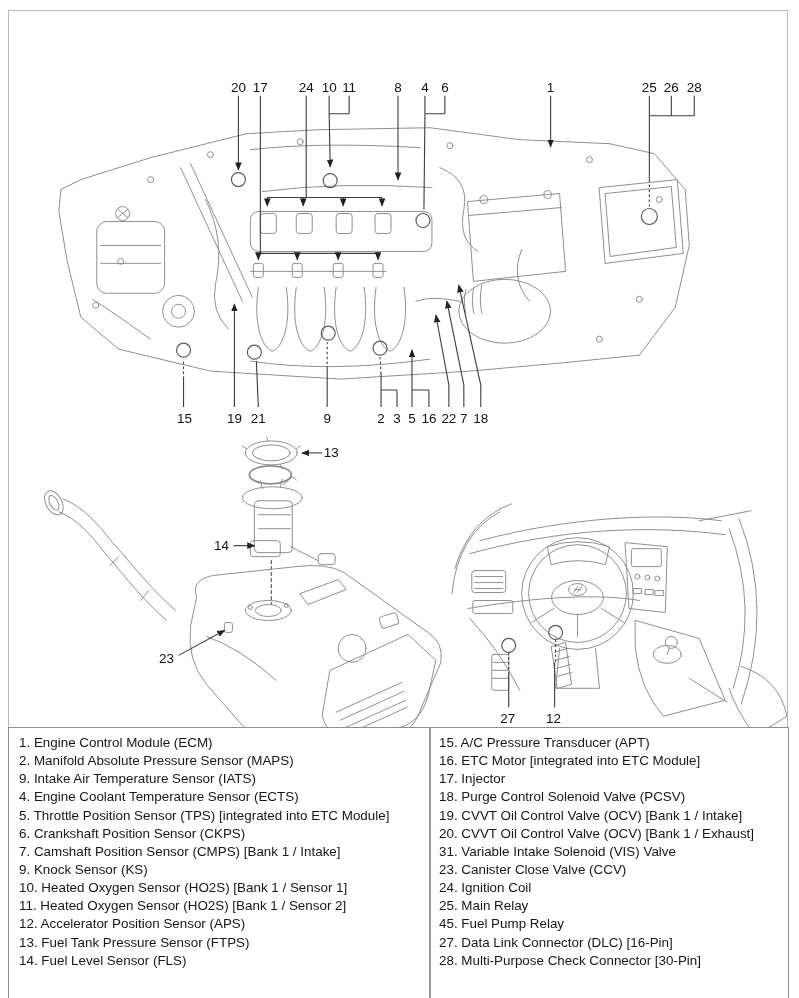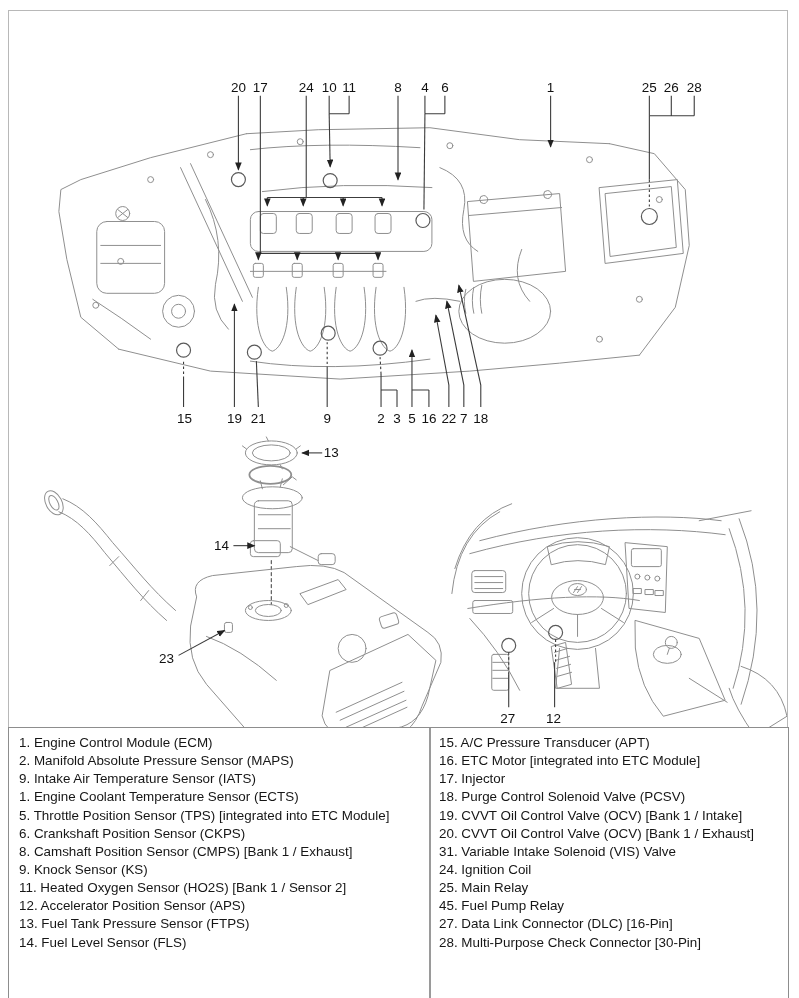--- a/index.html
+++ b/index.html
@@ -289,37 +289,39 @@
         <text x="554" y="675">12</text>
       </g>
   </svg>
 </div>
 
 <div class="panel-legend">
   <div class="legend-col left">
       <div class="legend-row">1. Engine Control Module (ECM)</div>
       <div class="legend-row">2. Manifold Absolute Pressure Sensor (MAPS)</div>
       <div class="legend-row">9. Intake Air Temperature Sensor (IATS)</div>
-      <div class="legend-row">1. Engine Coolant Temperature Sensor (ECTS)</div>
+      <div class="legend-row">4. Engine Coolant Temperature Sensor (ECTS)</div>
       <div class="legend-row">5. Throttle Position Sensor (TPS) [integrated into ETC Module]</div>
       <div class="legend-row">6. Crankshaft Position Sensor (CKPS)</div>
-      <div class="legend-row">8. Camshaft Position Sensor (CMPS) [Bank 1 / Exhaust]</div>
+      <div class="legend-row">7. Camshaft Position Sensor (CMPS) [Bank 1 / Intake]</div>
       <div class="legend-row">9. Knock Sensor (KS)</div>
+      <div class="legend-row">10. Heated Oxygen Sensor (HO2S) [Bank 1 / Sensor 1]</div>
       <div class="legend-row">11. Heated Oxygen Sensor (HO2S) [Bank 1 / Sensor 2]</div>
       <div class="legend-row">12. Accelerator Position Sensor (APS)</div>
       <div class="legend-row">13. Fuel Tank Pressure Sensor (FTPS)</div>
       <div class="legend-row">14. Fuel Level Sensor (FLS)</div>
     </div>
   <div class="legend-col right">
       <div class="legend-row">15. A/C Pressure Transducer (APT)</div>
       <div class="legend-row">16. ETC Motor [integrated into ETC Module]</div>
       <div class="legend-row">17. Injector</div>
       <div class="legend-row">18. Purge Control Solenoid Valve (PCSV)</div>
       <div class="legend-row">19. CVVT Oil Control Valve (OCV) [Bank 1 / Intake]</div>
       <div class="legend-row">20. CVVT Oil Control Valve (OCV) [Bank 1 / Exhaust]</div>
       <div class="legend-row">31. Variable Intake Solenoid (VIS) Valve</div>
+      <div class="legend-row">23. Canister Close Valve (CCV)</div>
       <div class="legend-row">24. Ignition Coil</div>
       <div class="legend-row">25. Main Relay</div>
       <div class="legend-row">45. Fuel Pump Relay</div>
       <div class="legend-row">27. Data Link Connector (DLC) [16-Pin]</div>
       <div class="legend-row">28. Multi-Purpose Check Connector [30-Pin]</div>
     </div>
 </div>
 
 </body></html>

